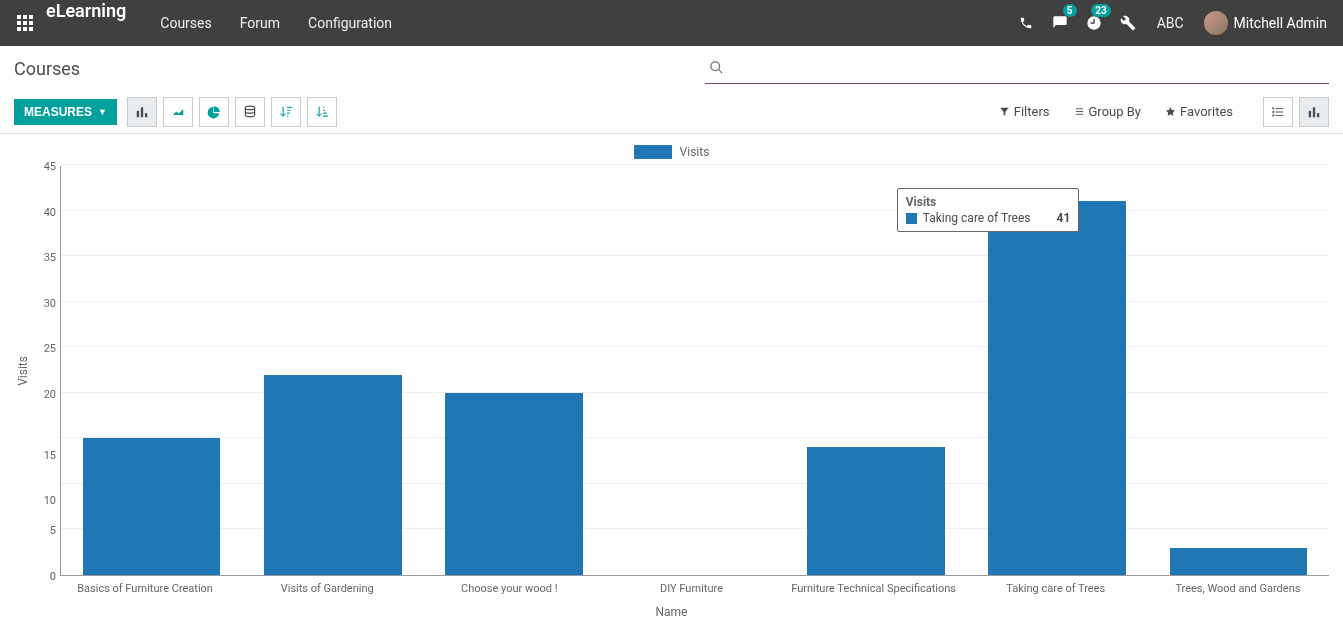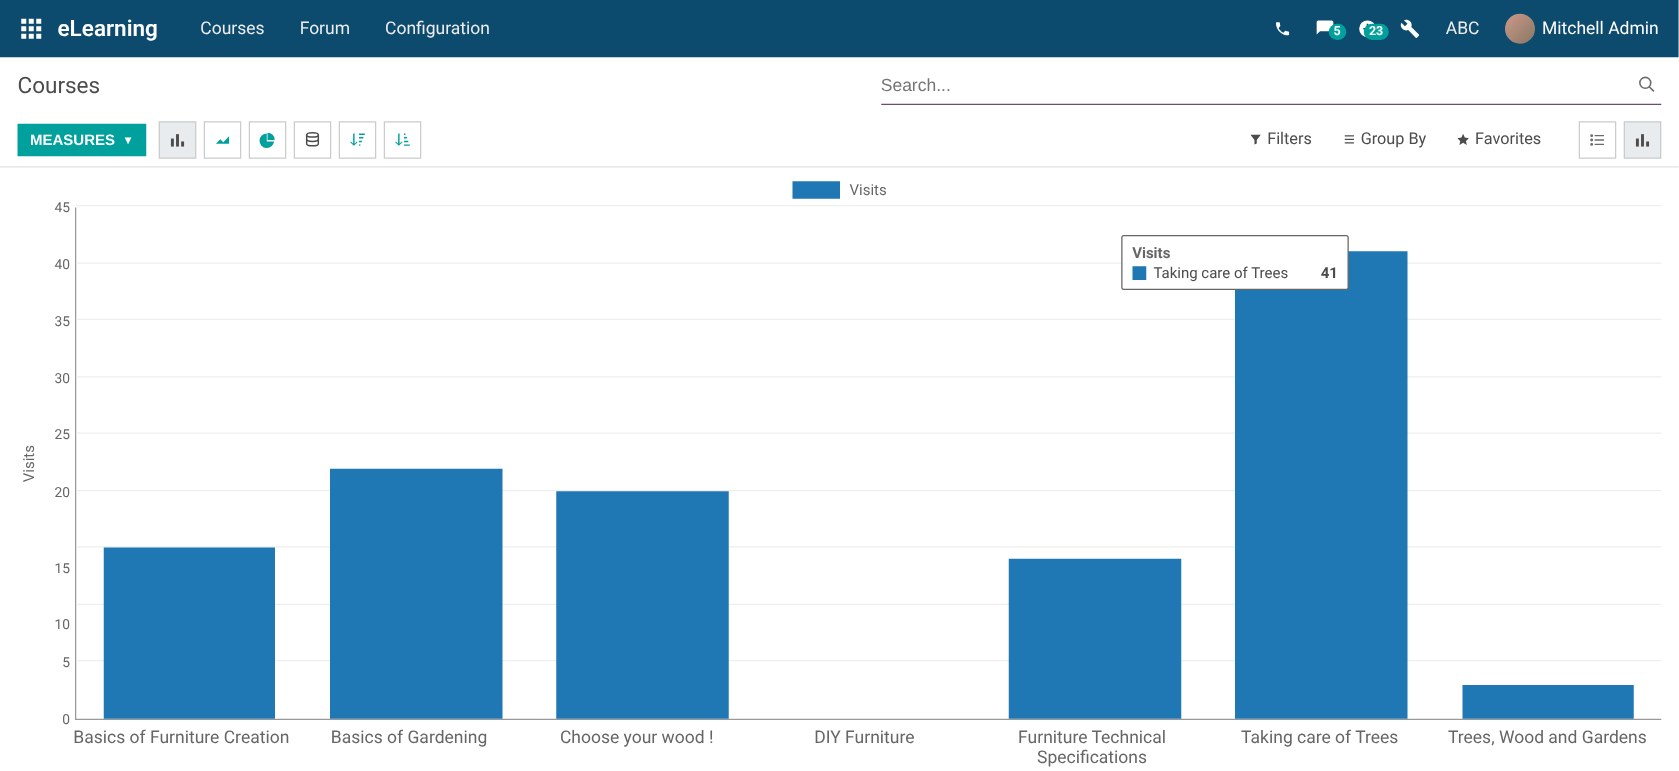--- a/index.html
+++ b/index.html
@@ -1,19 +1,19 @@
 <!DOCTYPE html>
 <html><head>
 <meta charset="utf-8">
 <style>
   * { box-sizing: border-box; margin: 0; padding: 0; }
   body { font-family: -apple-system, BlinkMacSystemFont, "Segoe UI", Roboto, Helvetica, Arial, sans-serif; font-size: 13px; color: #4c4c4c; background: #fff; width: 1343px; height: 617px; overflow: hidden; }
 
   
-  .topnav { background: #0c4a6e; height: 46px; display: flex; align-items: center; color: #fff; padding: 0 8px; }
+  .topnav { background: #404040; height: 46px; display: flex; color: #fff; padding: 0 8px; }
   .apps-icon { width: 34px; display: flex; align-items: center; justify-content: center; }
   .apps-grid { display: grid; grid-template-columns: repeat(3, 4px); grid-template-rows: repeat(3, 4px); gap: 2px; }
   .apps-grid span { background: #fff; width: 4px; height: 4px; }
   .brand { font-size: 18px; font-weight: 600; margin-left: 4px; margin-right: 20px; }
   .nav-item { padding: 0 14px; font-size: 14px; color: #eee; cursor: pointer; height: 46px; display: flex; align-items: center; }
   .spacer { flex: 1; }
   .nav-ico { position: relative; width: 34px; display: flex; align-items: center; justify-content: center; font-size: 16px; cursor: pointer; }
   .badge { position: absolute; top: 4px; right: 0px; background: #00a09d; color: #fff; font-size: 10px; font-weight: 700; border-radius: 8px; padding: 1px 4px; min-width: 14px; text-align: center; }
   .avatar { width: 24px; height: 24px; border-radius: 50%; background: linear-gradient(135deg,#c98,#876); margin-right: 6px; display:inline-block; }
   .user { display: flex; align-items: center; padding: 0 8px; font-size: 14px; cursor: pointer; }
@@ -44,21 +44,21 @@
   .plot-wrap { position: relative; display: flex; }
   .y-axis-title { writing-mode: vertical-rl; transform: rotate(180deg); font-size: 12px; color: #666; align-self: center; padding: 0 2px; }
   .y-ticks { position: relative; width: 28px; }
   .y-tick { position: absolute; right: 4px; transform: translateY(50%); font-size: 11px; color: #666; text-align: right; width: 100%; }
   .plot { position: relative; flex: 1; height: 410px; border-left: 1px solid #999; border-bottom: 1px solid #999; }
   .grid-line { position: absolute; left: 0; right: 0; border-top: 1px solid #eee; }
   .bars { position: absolute; left: 0; right: 0; bottom: 0; top: 0; display: flex; }
   .bar-slot { flex: 1; position: relative; display: flex; justify-content: center; align-items: flex-end; }
   .bar { width: 76%; background: #1f77b4; }
   .x-labels { display: flex; margin-left: 40px; }
-  .x-lab { flex: 1; text-align: center; font-size: 14px; color: #666; padding-top: 6px; }
+  .x-lab { flex: 1; text-align: center; font-size: 11px; color: #666; padding-top: 6px; }
   .x-axis-title { text-align: center; font-size: 12px; color: #666; margin-top: 10px; }
 
   .tooltip { position: absolute; background: #fff; border: 1px solid #666; font-size: 12px; color: #4c4c4c; padding: 6px 8px; border-radius: 2px; pointer-events: none; }
   .tooltip .tt-title { font-weight: 700; color: #666; margin-bottom: 2px; }
   .tooltip .tt-row { display: flex; align-items: center; gap: 6px; }
   .tt-sw { width: 11px; height: 11px; background: #1f77b4; }
   .tt-val { font-weight: 700; margin-left: 20px; }
 
   svg { display: block; }
 </style>
@@ -110,21 +110,20 @@
   <div class="user">
     <span class="avatar"></span>
     <span>Mitchell Admin</span>
   </div>
 </div>
 
 <div class="subbar">
   <div class="page-title">Courses</div>
   <div class="spacer2"></div>
   <div class="search-wrap">
-    <input class="search-input" placeholder="Search..." style="">
     <span class="search-btn">
       <svg width="15" height="15" viewBox="0 0 24 24" fill="none" stroke="#6b6b6b" stroke-width="2">
           <circle cx="10" cy="10" r="7"></circle>
           <line x1="21" y1="21" x2="15" y2="15"></line>
         </svg>
     </span>
   </div>
 </div>
 
 <div class="toolbar">
@@ -280,21 +279,21 @@
           <span class="tt-sw"></span>
           <span>Taking care of Trees</span>
           <span class="tt-val">41</span>
         </div>
       </div>
     </div>
   </div>
 
   <div class="x-labels" id="xlabels">
       <div class="x-lab">Basics of Furniture Creation</div>
-      <div class="x-lab">Basics of Gardening</div>
+      <div class="x-lab">Visits of Gardening</div>
       <div class="x-lab">Choose your wood !</div>
       <div class="x-lab">DIY Furniture</div>
       <div class="x-lab">Furniture Technical Specifications</div>
       <div class="x-lab">Taking care of Trees</div>
       <div class="x-lab">Trees, Wood and Gardens</div>
     </div>
   <div class="x-axis-title">Name</div>
 </div>
 
 </body></html>

